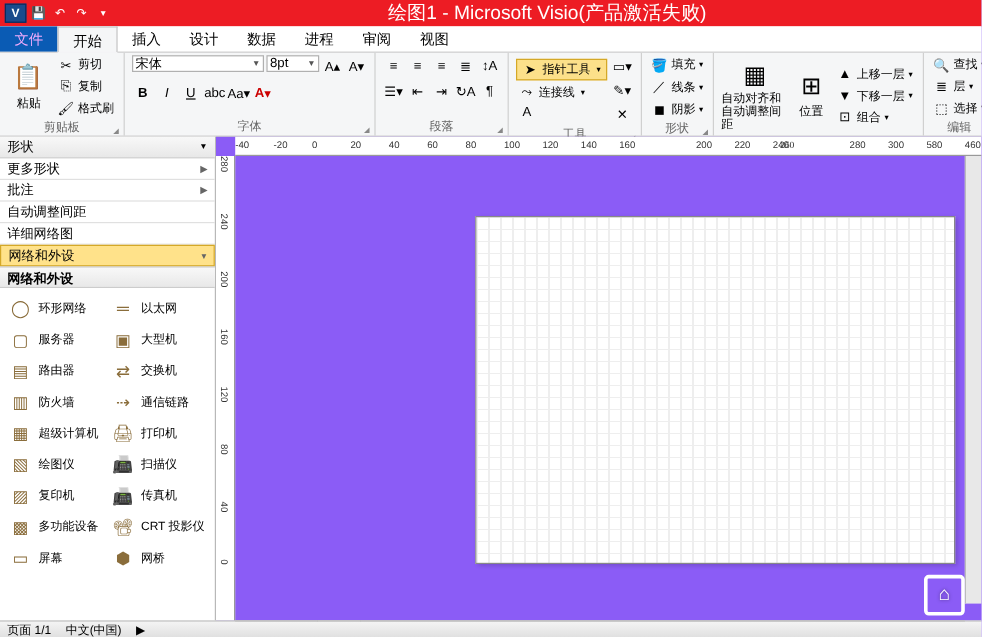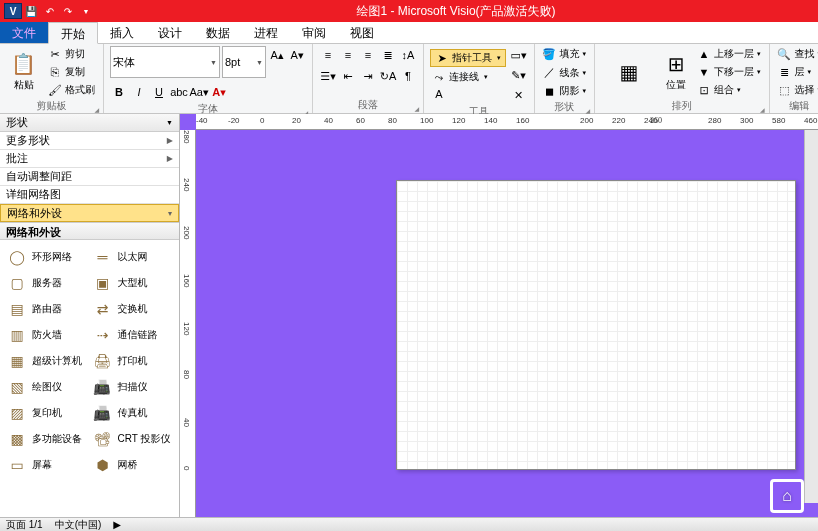--- a/index.html
+++ b/index.html
@@ -1,37 +1,37 @@
 <!DOCTYPE html>
 <html><head>
 <meta charset="utf-8">
 <style>
 *{box-sizing:border-box;margin:0;padding:0;font-family:"Microsoft YaHei",SimSun,Arial,sans-serif}
 body{width:818px;height:531px;overflow:hidden;background:#fff;font-size:11px;position:relative}
 .titlebar{height:22px;background:#ed1c24;display:flex;align-items:center;color:#fff;font-size:11px}
 .titlebar .qat{display:flex;align-items:center;gap:2px;padding-left:4px}
 .qat-box{width:18px;height:16px;background:#1a4b8c;display:flex;align-items:center;justify-content:center;color:#fff;font-weight:bold;font-size:10px;border:1px solid #0a2a5c}
 .qat-icon{width:16px;height:16px;display:flex;align-items:center;justify-content:center;color:#fff;font-size:10px}
-.title-text{flex:1;text-align:center;font-size:12px}
+.title-text{flex:1;text-align:center;font-size:16px}
 .tabs{height:22px;background:#fff;display:flex;border-bottom:1px solid #c5c5c5}
 .tab{padding:3px 12px;font-size:12px;cursor:pointer;border-right:0}
 .tab.file{background:#0a5bb4;color:#f0abfc}
 .tab.active{background:#f5f6f7;border:1px solid #c5c5c5;border-bottom:1px solid #f5f6f7;margin-bottom:-1px}
 .ribbon{height:70px;background:#f5f6f7;border-bottom:1px solid #c5c5c5;display:flex}
 .grp{border-right:1px solid #d0d0d0;padding:2px 6px 0 6px;display:flex;flex-direction:column;justify-content:space-between}
 .grp-body{display:flex;gap:4px;flex:1}
 .grp-label{text-align:center;font-size:10px;color:#666;padding:1px 0;position:relative}
 .grp-label::after{content:"◢";font-size:6px;color:#888;position:absolute;right:-2px;bottom:1px}
 .btn-lg{display:flex;flex-direction:column;align-items:center;justify-content:center;width:36px;gap:2px;cursor:pointer}
 .btn-lg .ic{font-size:20px}
 .btn-lg .lbl{font-size:10px}
 .btn-stack{display:flex;flex-direction:column;gap:2px;justify-content:center}
 .btn-sm{display:flex;align-items:center;gap:3px;font-size:10px;cursor:pointer;padding:1px 2px;white-space:nowrap}
 .btn-sm .ic{width:14px;text-align:center;font-size:11px}
-.combo{height:32px;border:1px solid #b0b0b0;background:#fff;font-size:11px;display:flex;align-items:center;padding:0 2px}
+.combo{height:14px;border:1px solid #b0b0b0;background:#fff;font-size:11px;display:flex;align-items:center;padding:0 2px}
 .combo .dd{font-size:7px;color:#555;margin-left:auto}
 .font-row{display:flex;gap:2px;margin-bottom:2px}
 .fmt-row{display:flex;gap:2px}
 .fmt-btn{width:18px;height:18px;display:flex;align-items:center;justify-content:center;font-size:11px;cursor:pointer}
 .shapes-panel{position:absolute;left:0;top:114px;width:180px;bottom:14px;background:#fff;border-right:1px solid #b8b8b8;display:flex;flex-direction:column}
 .panel-hdr{height:18px;background:linear-gradient(#f8f8f8,#e8e8e8);border-bottom:1px solid #ccc;padding:2px 6px;font-size:11px;display:flex;align-items:center}
 .panel-hdr .dd{margin-left:auto;font-size:7px}
 .cat-item{height:18px;border-bottom:1px solid #e0e0e0;padding:2px 6px;font-size:11px;display:flex;align-items:center;cursor:pointer}
 .cat-item .arr{margin-left:auto;font-size:8px;color:#666}
 .cat-item.sel{background:#ffe28a;border:1px solid #d4a828}
@@ -206,20 +206,22 @@
           </div>
       </div>
     </div>
     <div class="grp-label">形状</div>
   </div>
 
   <div class="grp">
     <div class="grp-body">
       <div class="btn-lg" style="width:56px">
           <span class="ic">▦</span>
+          <span class="lbl" style="white-space:pre-line;line-height:1.1">自动对齐和
+自动调整间距</span>
         </div>
       <div class="btn-lg" style="width:30px">
           <span class="ic">⊞</span>
           <span class="lbl">位置</span>
         </div>
       <div class="btn-stack">
         <div class="btn-sm">
             <span class="ic">▲</span>
             <span>上移一层</span>
             <span style="font-size:7px">▾</span>
@@ -229,21 +231,20 @@
             <span>下移一层</span>
             <span style="font-size:7px">▾</span>
           </div>
         <div class="btn-sm">
             <span class="ic">⊡</span>
             <span>组合</span>
             <span style="font-size:7px">▾</span>
           </div>
       </div>
     </div>
-    <div class="grp-label">排列</div>
   </div>
 
   <div class="grp" style="border-right:none">
     <div class="grp-body">
       <div class="btn-stack">
         <div class="btn-sm">
             <span class="ic">🔍</span>
             <span>查找</span>
             <span style="font-size:7px">▾</span>
           </div>

